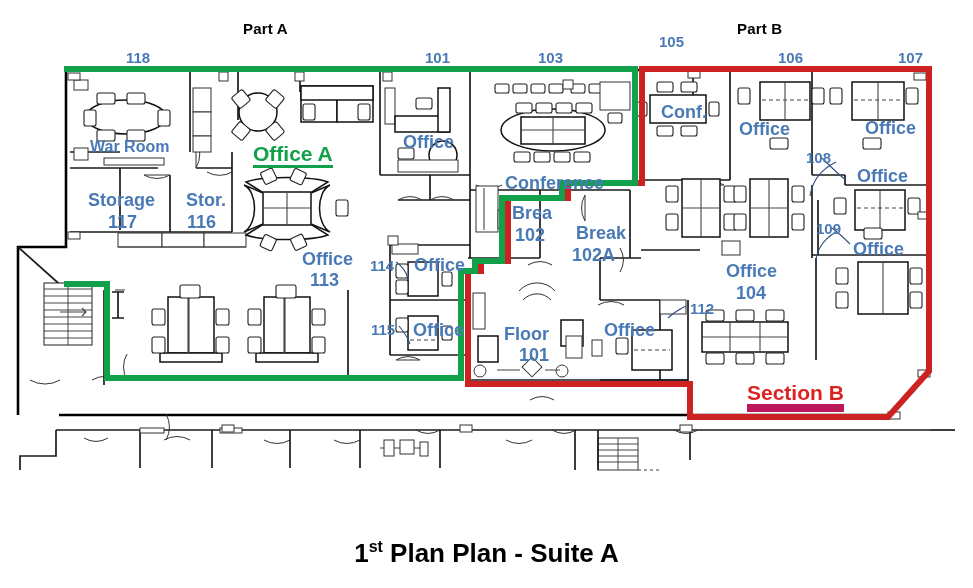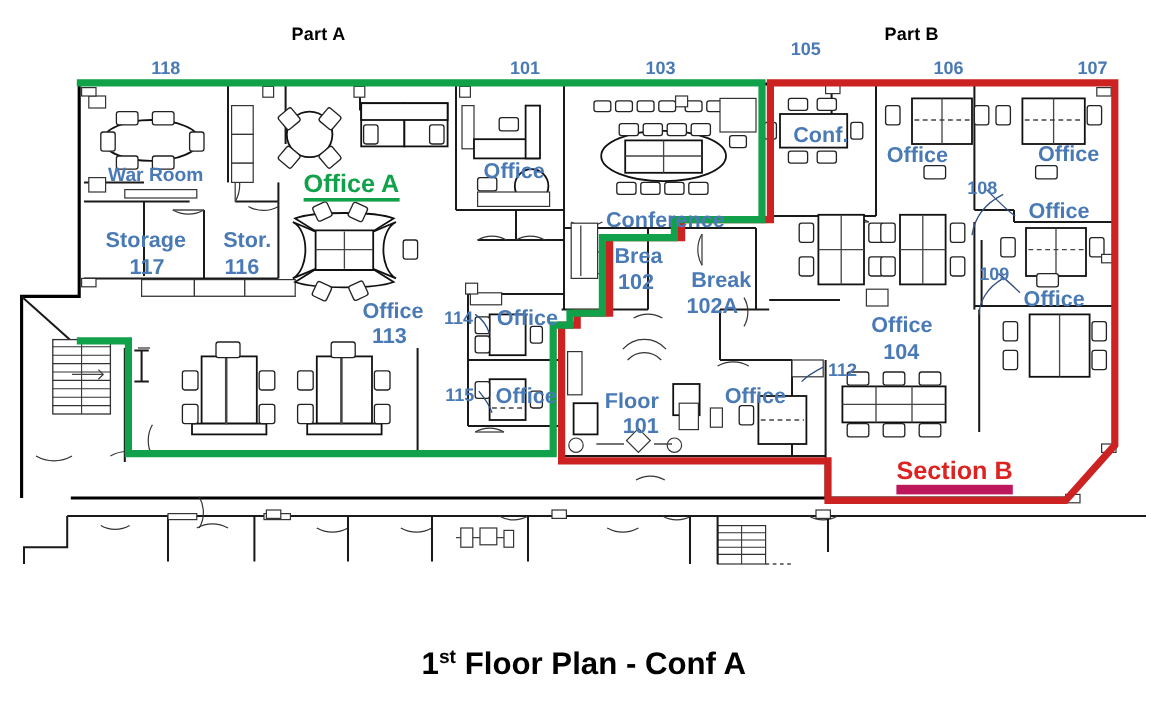--- a/index.html
+++ b/index.html
@@ -502,16 +502,16 @@
       <div class="lbl room-name" style="left: 739px; top: 120px;">Office</div>
       <div class="lbl room-name" style="left: 865px; top: 119px;">Office</div>
       <div class="lbl room-name" style="left: 857px; top: 167px;">Office</div>
       <div class="lbl room-name" style="left: 853px; top: 240px;">Office</div>
       <div class="lbl room-name" style="left: 726px; top: 262px;">Office</div>
       <div class="lbl room-name" style="left: 736px; top: 284px;">104</div>
       <div class="lbl room-name" style="left: 604px; top: 321px;">Office</div>
     </div>
 
   <div id="plan-title">
-    <span>1</span><sup>st</sup><span> Floor Plan - Conf A</span>
+    <span>1</span><sup>st</sup><span> Plan Plan - Suite A</span>
   </div>
 
 </div>
 
 </body></html>

